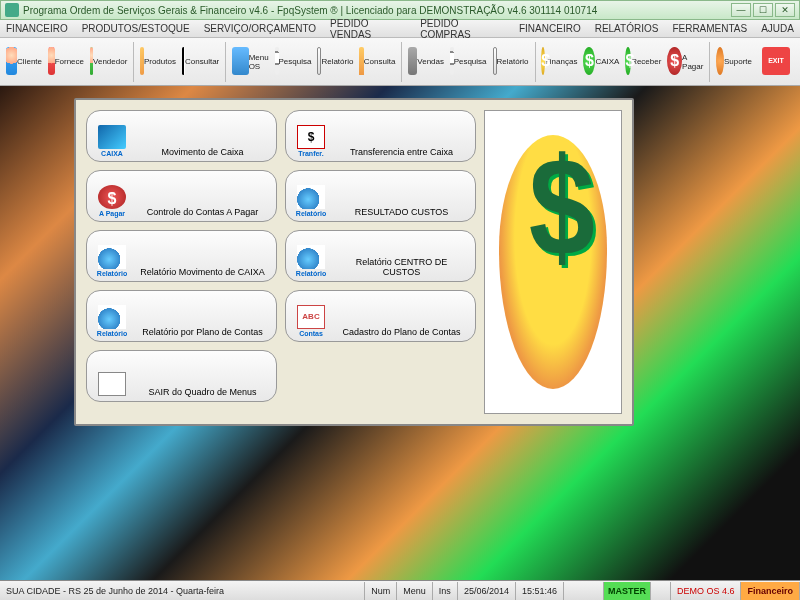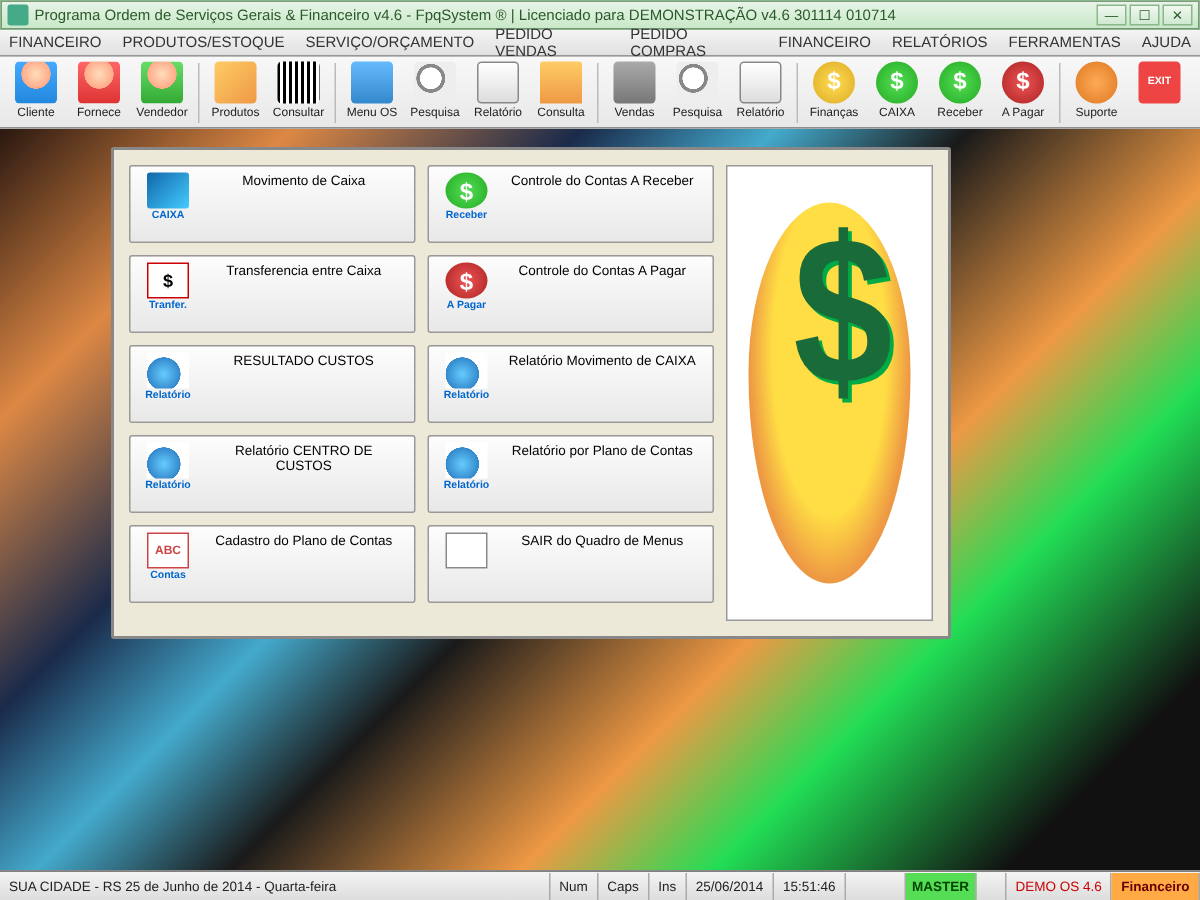--- a/index.html
+++ b/index.html
@@ -8,21 +8,21 @@
 .titlebar { height: 20px; background: linear-gradient(#e8f4e8, #c8e8c8); display: flex; align-items: center; padding: 0 4px; font-size: 10px; color: #2a5a2a; border: 1px solid #8ab88a; }
 .titlebar-icon { width: 14px; height: 14px; margin-right: 4px; background: #4a8; border-radius: 2px; }
 .titlebar-text { flex: 1; }
 .win-btns { display: flex; gap: 2px; }
 .win-btn { width: 20px; height: 14px; background: linear-gradient(#f0f8f0,#d0e8d0); border: 1px solid #8ab88a; font-size: 9px; text-align: center; line-height: 12px; cursor: pointer; }
 
 .menubar { height: 18px; background: linear-gradient(#f4f4f4,#e0e0e0); display: flex; align-items: center; padding: 0 6px; gap: 14px; font-size: 10px; color: #333; border-bottom: 1px solid #bbb; }
 .menubar span { cursor: pointer; }
 
 .toolbar { height: 48px; background: linear-gradient(#f8f8f8,#e8e8e8); display: flex; align-items: center; padding: 2px 4px; gap: 2px; border-bottom: 1px solid #aaa; }
-.tb-btn { display: flex; flex-direction: column; align-items: center; justify-content: flex-start; min-width: 40px; height: 44px; font-size: 8px; color: #222; cursor: pointer; padding: 1px 2px; }
+.tb-btn { display: flex; flex-direction: row; align-items: center; justify-content: center; min-width: 40px; height: 44px; font-size: 8px; color: #222; cursor: pointer; padding: 1px 2px; }
 .tb-icon { width: 28px; height: 28px; border-radius: 3px; margin-bottom: 1px; }
 .tb-sep { width: 1px; height: 40px; background: #bbb; margin: 0 2px; }
 
 .ic-person-blue { background: radial-gradient(circle at 50% 30%, #fdb, #fa8 40%, transparent 41%), linear-gradient(#4af,#28d); }
 .ic-person-red { background: radial-gradient(circle at 50% 30%, #fdb, #fa8 40%, transparent 41%), linear-gradient(#f66,#d33); }
 .ic-person-green { background: radial-gradient(circle at 50% 30%, #fdb, #fa8 40%, transparent 41%), linear-gradient(#6d6,#3a3); }
 .ic-box { background: linear-gradient(135deg,#fc6,#e94); }
 .ic-barcode { background: repeating-linear-gradient(90deg,#000 0 2px,#fff 2px 4px); }
 .ic-clip { background: linear-gradient(#6bf,#38c); }
 .ic-search { background: radial-gradient(circle at 40% 40%,#fff 30%,#888 31% 40%,transparent 41%),#eee; }
@@ -36,21 +36,21 @@
 .ic-dollar-yellow { background: radial-gradient(circle,#fd5,#da2); border-radius:50%; position:relative; }
 .ic-dollar-yellow::after { content:"$"; position:absolute; inset:0; color:#fff; font-weight:bold; font-size:16px; text-align:center; line-height:28px; }
 .ic-support { background: radial-gradient(circle,#fa5,#d72); border-radius:50%; }
 .ic-exit { background:#e44; position:relative; }
 .ic-exit::after { content:"EXIT"; position:absolute; inset:0; color:#fff; font-size:7px; text-align:center; line-height:28px; font-weight:bold; }
 
 .workspace { height: 494px; background: linear-gradient(135deg,#2a1810 0%,#d84 15%,#1a2a4a 30%,#4ac 40%,#1a1a1a 50%,#e94 65%,#2d5 75%,#111 90%); position: relative; }
 
 .panel { position: absolute; left: 74px; top: 12px; width: 560px; height: 328px; background: #ece9d8; border: 2px solid #888; border-radius: 2px; display: flex; padding: 10px; gap: 8px; }
 .menu-grid { width: 390px; display: grid; grid-template-columns: 1fr 1fr; gap: 8px; align-content: start; }
-.menu-btn { height: 52px; background: linear-gradient(#fdfdfd,#e8e8e8); border: 1px solid #999; border-radius: 2px; display: flex; align-items: flex-start; padding: 4px; cursor: pointer; font-size: 9px; color: #000; }
+.menu-btn { height: 52px; background: linear-gradient(#fdfdfd,#e8e8e8); border: 1px solid #999; border-radius: 14px; display: flex; align-items: flex-end; padding: 4px; cursor: pointer; font-size: 9px; color: #000; }
 .mb-iconwrap { width: 42px; display: flex; flex-direction: column; align-items: center; font-size: 7px; color: #06c; font-weight: bold; }
 .mb-icon { width: 28px; height: 24px; margin-bottom: 1px; }
 .mb-text { flex: 1; text-align: center; padding: 0 4px; }
 
 .ic-caixa { background: linear-gradient(135deg,#16a,#4cf); border-radius:2px; }
 .ic-transfer { background:#fff; border:1px solid #c00; position:relative; }
 .ic-transfer::after { content:"$"; position:absolute; inset:0; color:#000; font-size:12px; text-align:center; line-height:22px; }
 .ic-rel { background: radial-gradient(circle at 40% 60%,#6cf,#38c 50%,#fff 51%); }
 .ic-abc { background:#fff; border:1px solid #c44; position:relative; }
 .ic-abc::after { content:"ABC"; position:absolute; inset:0; color:#c44; font-size:8px; text-align:center; line-height:22px; font-weight:bold; }
@@ -176,27 +176,20 @@
     <div class="menu-grid" id="menugrid">
         <div class="menu-btn">
           <div class="mb-iconwrap">
             <div class="mb-icon ic-caixa"></div>
             <div>CAIXA</div>
           </div>
           <div class="mb-text">Movimento de Caixa</div>
         </div>
         <div class="menu-btn">
           <div class="mb-iconwrap">
-            <div class="mb-icon ic-dollar-green"></div>
-            <div>Receber</div>
-          </div>
-          <div class="mb-text">Controle do Contas A Receber</div>
-        </div>
-        <div class="menu-btn">
-          <div class="mb-iconwrap">
             <div class="mb-icon ic-transfer"></div>
             <div>Tranfer.</div>
           </div>
           <div class="mb-text">Transferencia entre Caixa</div>
         </div>
         <div class="menu-btn">
           <div class="mb-iconwrap">
             <div class="mb-icon ic-dollar-red"></div>
             <div>A Pagar</div>
           </div>
@@ -248,21 +241,21 @@
     <div class="side-img">
       <div class="shield"></div>
       <div class="dollar-s">$</div>
     </div>
   </div>
 </div>
 
 <div class="statusbar">
   <div class="sb-cell" style="flex:1">SUA CIDADE - RS 25 de Junho de 2014 - Quarta-feira</div>
   <div class="sb-cell">Num</div>
-  <div class="sb-cell">Caps</div>
+  <div class="sb-cell">Menu</div>
   <div class="sb-cell">Ins</div>
   <div class="sb-cell">25/06/2014</div>
   <div class="sb-cell">15:51:46</div>
   <div class="sb-cell" style="width:40px"></div>
   <div class="sb-cell sb-master">MASTER</div>
   <div class="sb-cell" style="width:20px"></div>
   <div class="sb-cell sb-demo">DEMO OS 4.6</div>
   <div class="sb-cell sb-fpq">Financeiro</div>
 </div>
 

